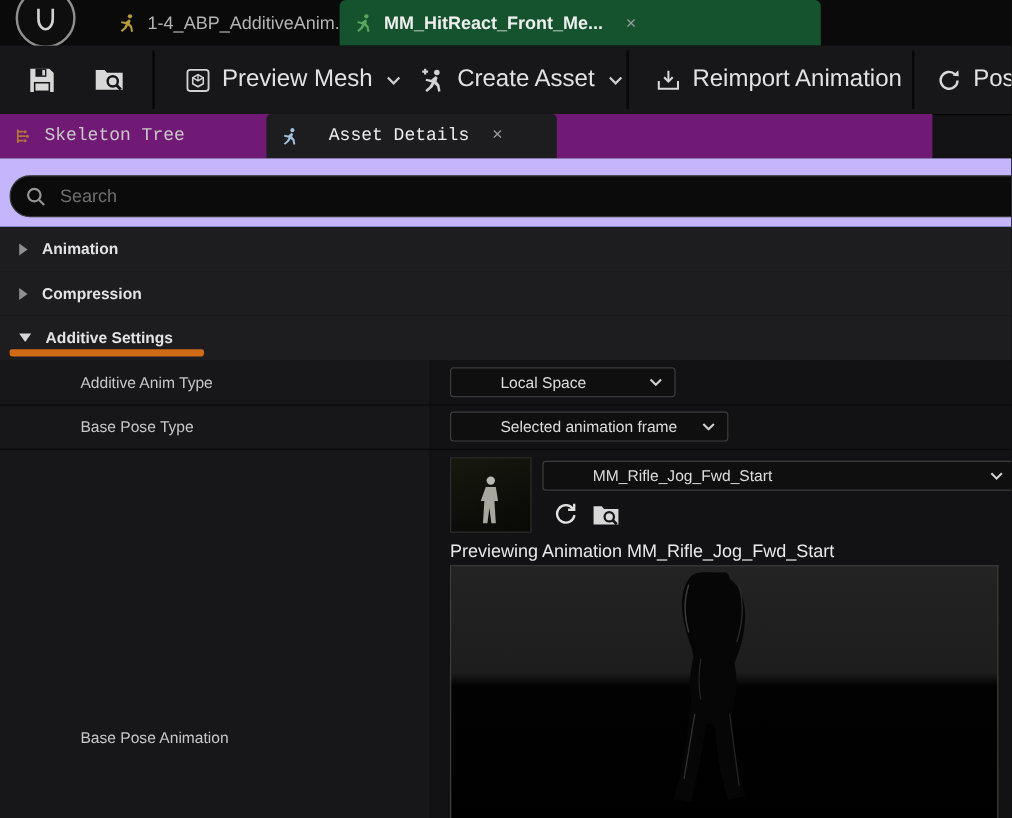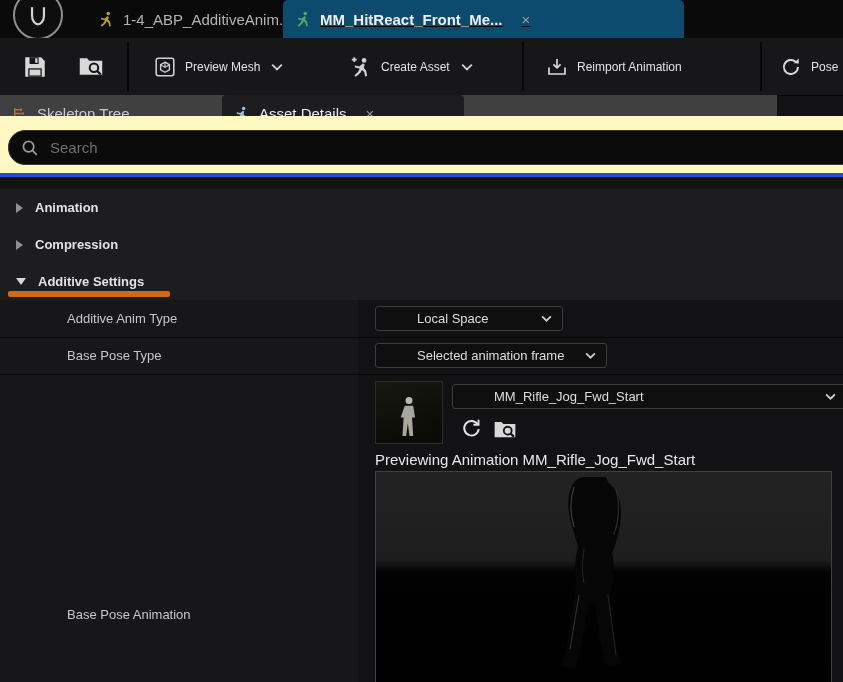--- a/index.html
+++ b/index.html
@@ -10,43 +10,43 @@
     -webkit-font-smoothing:antialiased;
   }
   .app { position:relative; width:843px; height:682px; overflow:hidden; background:#131315; }
 
   
   .doc-tabbar { position:absolute; left:0; top:0; width:843px; height:38px; background:#0a0a0b; }
   .logo { position:absolute; left:13px; top:-10px; width:46px; height:46px; border-radius:50%;
           background:#0e0e0e; border:2px solid #8f8f8f; display:flex; align-items:center; justify-content:center; }
   .doc-tab { position:absolute; top:0; height:38px; display:flex; align-items:center; gap:9px; padding:0 12px; cursor:default; }
   .doc-tab .lbl { font-size:15px; color:#b3b3b3; white-space:nowrap; }
-  .doc-tab.active { background:#0c4a6e; border-radius:5px 5px 0 0;text-decoration:underline; }
+  .doc-tab.active { background:#14532d; border-radius:5px 5px 0 0; }
   .doc-tab.active .lbl { color:#efefef; font-weight:bold; }
   .tab-close { font-size:15px; color:#9a9a9a; margin-left:10px; line-height:1; }
   .icon16 { width:16px; height:16px; display:inline-flex; }
 
   
   .toolbar { position:absolute; left:0; top:38px; width:843px; height:57px; background:#17171a; border-bottom:1px solid #050505; }
   .tb-sep { position:absolute; top:4px; width:2px; height:49px; background:#070708; }
   .tb-btn { position:absolute; top:8px; height:41px; display:flex; align-items:center; gap:9px; padding:0 8px; border-radius:4px; }
-  .tb-label { font-size:12px; color:#e2e2e2; white-space:nowrap; }
+  .tb-label { font-size:20px; color:#e2e2e2; white-space:nowrap; }
   .icon22 { width:22px; height:22px; display:inline-flex; }
   .icon26 { width:26px; height:26px; display:inline-flex; }
   .chev { width:12px; height:8px; display:inline-flex; margin-left:2px; }
 
   
-  .panel-tabbar { position:absolute; left:0; top:95px; width:777px; height:37px; background:#404040; }
+  .panel-tabbar { position:absolute; left:0; top:95px; width:777px; height:37px; background:#701a75;font-family:Liberation Mono, monospace; }
   .panel-tab { position:absolute; top:0; height:37px; display:flex; align-items:center; gap:9px; padding:0 12px; }
   .panel-tab .lbl { font-size:15px; color:#c9c9c9; white-space:nowrap; }
   .panel-tab.active { background:#1d1d20; border-radius:4px 4px 0 0; }
-  .panel-tab.active .lbl { color:#ececec; }
-
-  
-  .search-row { position:absolute; left:0; top:116px; width:843px; height:57px; background:#fef9c3; border-bottom:4px solid #1d4ed8; }
+  .panel-tab.active .lbl { color:#ececec;margin-left:15px; }
+
+  
+  .search-row { position:absolute; left:0; top:132px; width:843px; height:57px; background:#c4b5fd; border-bottom:1px solid #1d4ed8; }
   .search-box { position:absolute; left:8px; top:14px; width:824px; height:33px; background:#0b0b0c;
                 border:1px solid #363637; border-radius:17px; display:flex; align-items:center; padding:0 12px; gap:9px; }
   .search-input { flex:1; background:transparent; border:none; outline:none; color:#dddddd; font-size:15px;
                   font-family:"Liberation Sans", sans-serif; }
   .search-input::placeholder { color:#6f6f6f; }
   .icon18 { width:18px; height:18px; display:inline-flex; }
 
   
   .section-row { position:absolute; left:0; width:843px; height:37px; background:#1d1d20;
                  border-bottom:1px solid #090909; display:flex; align-items:center; padding-left:16px; gap:12px; }

